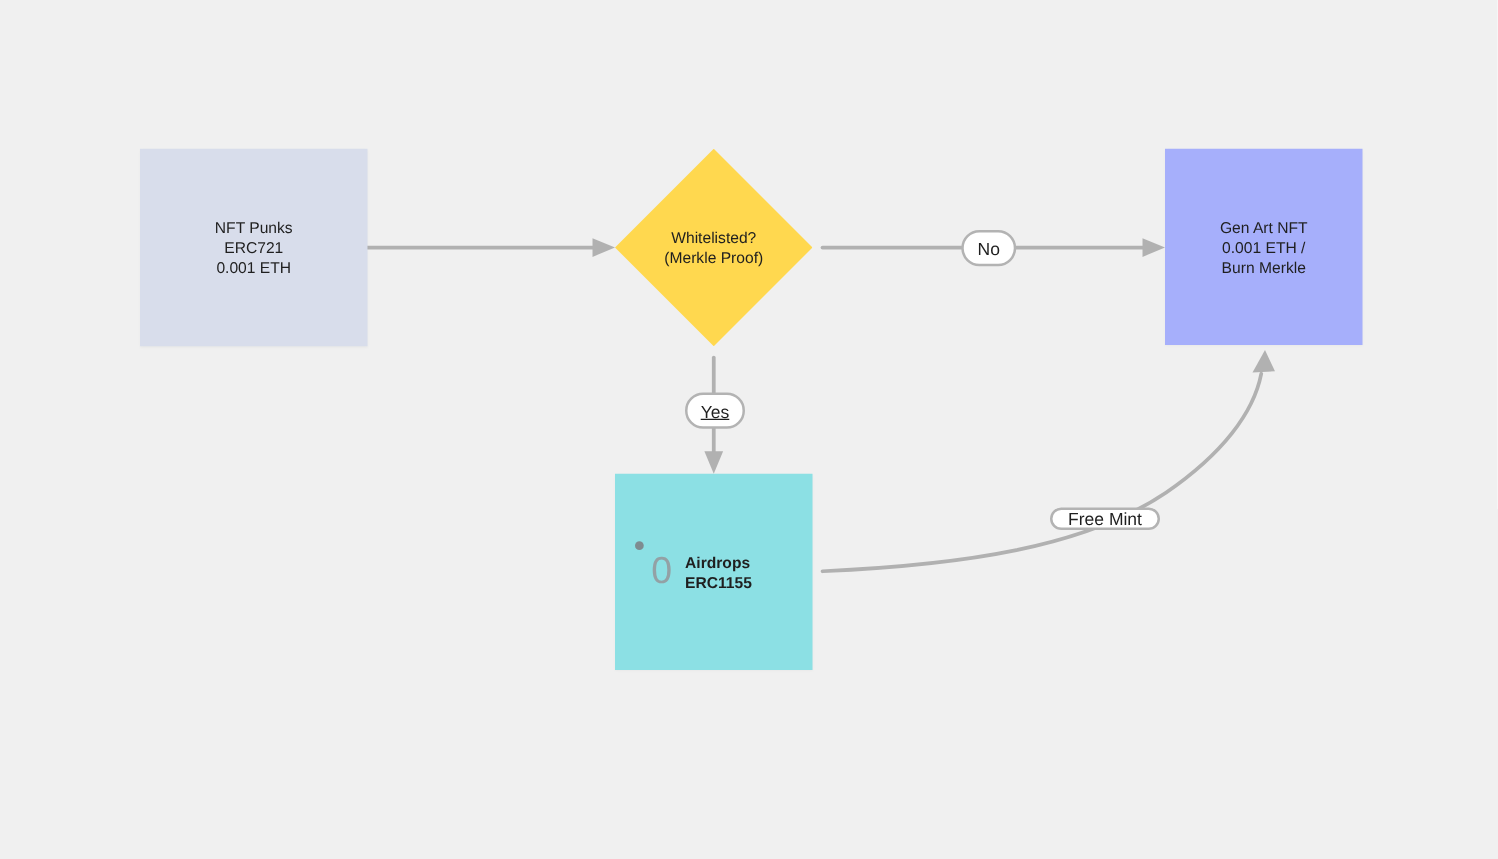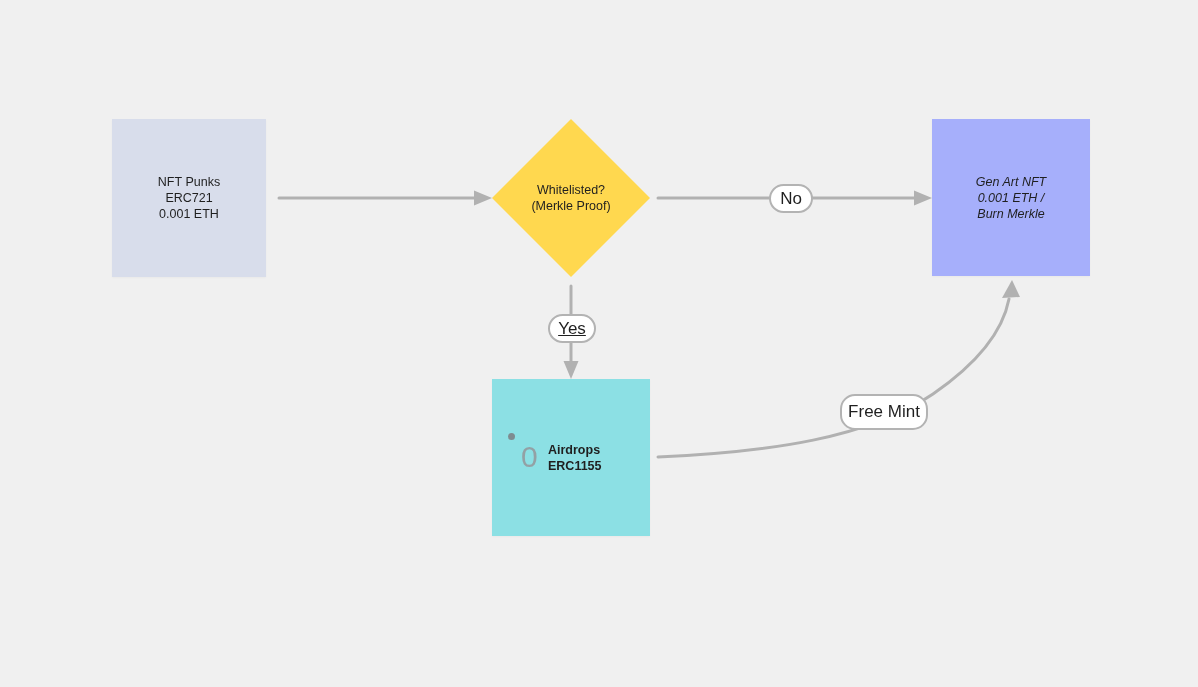--- a/index.html
+++ b/index.html
@@ -15,22 +15,22 @@
   .arrowhead{fill:#b1b1b1;stroke:none;}
 
   .node{
     position:absolute;
     display:flex;flex-direction:column;
     align-items:center;justify-content:center;
     font-size:12.5px;line-height:16px;color:#1f1f1f;
     text-align:center;
   }
   .node-rect{box-shadow:0 1px 2px rgba(0,0,0,0.03);}
-  #node-nft-punks{left:112px;top:119px;width:154px;height:158px;background:#d8ddeb;}
-  #node-gen-art{left:932px;top:119px;width:158px;height:157px;background:#a6affb;font-style:italic;}
+  #node-nft-punks{left:112px;top:119px;width:182px;height:158px;background:#d8ddeb;}
+  #node-gen-art{left:932px;top:119px;width:158px;height:157px;background:#a6affb;}
   #node-airdrops{left:492px;top:379px;width:158px;height:157px;background:#8ce0e4;}
   #node-whitelisted{
     left:492px;top:119px;width:158px;height:158px;background:#ffd84f;
     clip-path:polygon(50% 0,100% 50%,50% 100%,0 50%);
   }
 
   .airdrops-label{
     position:absolute;left:56px;top:50%;
     transform:translateY(-50%);
     text-align:left;
@@ -46,26 +46,26 @@
     width:7px;height:7px;border-radius:50%;
     background:#7e8c90;
   }
 
   .edge-pill{
     position:absolute;box-sizing:border-box;
     display:flex;align-items:center;justify-content:center;
     background:#ffffff;
     border:2.5px solid #b3b3b3;
     border-radius:15px;
-    font-size:17px;color:#1f1f1f;
+    font-size:14px;color:#1f1f1f;
     white-space:nowrap;
   }
   #pill-no{left:769px;top:184px;width:44px;height:29px;}
   #pill-yes{left:548px;top:314px;width:48px;height:29px;text-decoration:underline;}
-  #pill-free-mint{left:840px;top:394px;width:88px;height:36px;text-align:right;}
+  #pill-free-mint{left:840px;top:406px;width:88px;height:18px;text-align:right;}
 </style>
 </head>
 <body>
 
 <div class="canvas">
 
   <svg class="edges">
     <g>
       <path class="edge-path" d="M279,198 L475,198"></path>
       <polygon class="arrowhead" points="492,198 474,190.5 474,205.5"></polygon>

